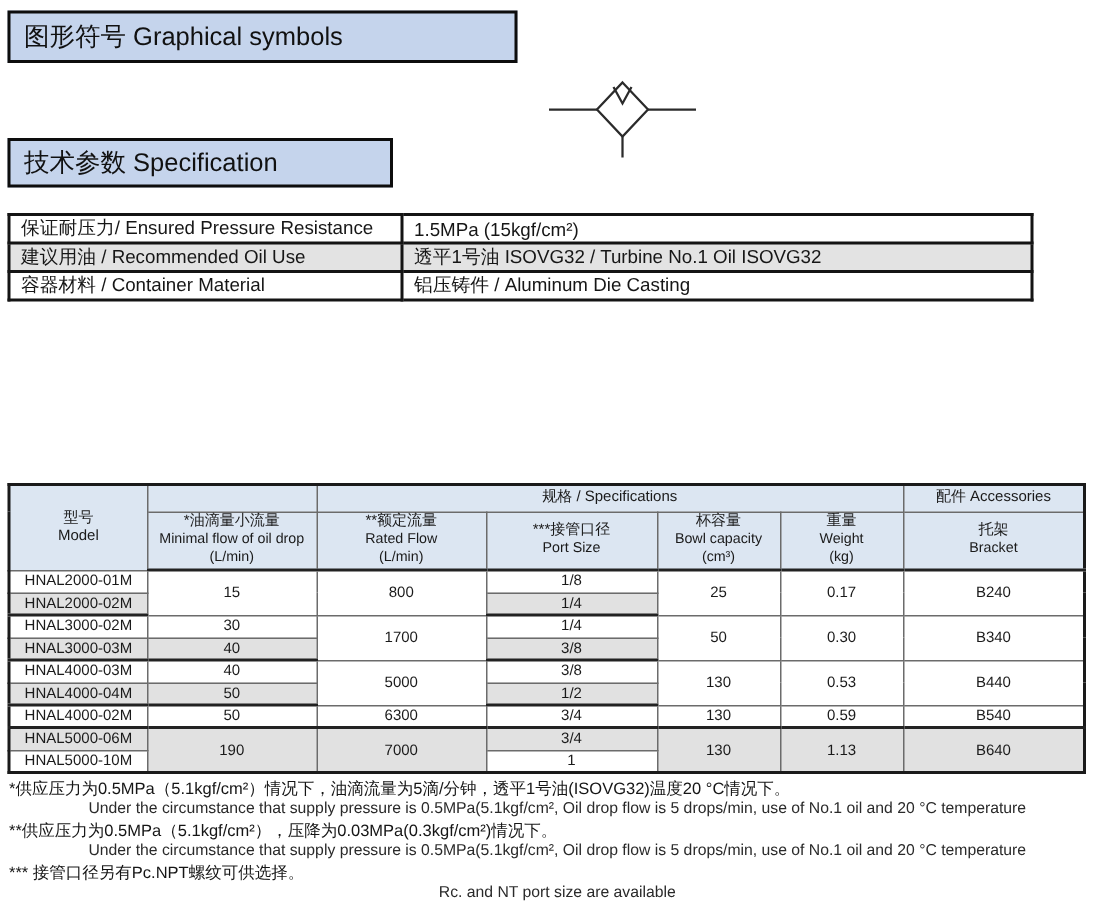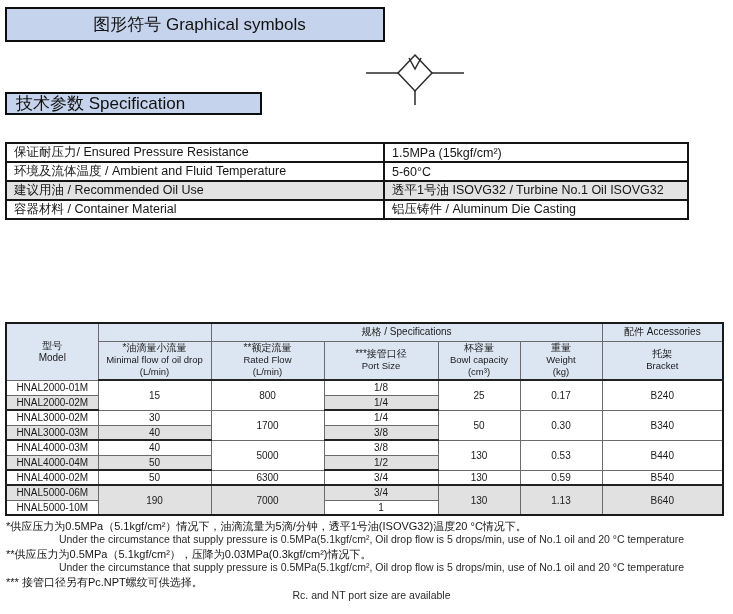--- a/index.html
+++ b/index.html
@@ -1,31 +1,31 @@
 <!DOCTYPE html>
 <html><head>
 <meta charset="utf-8">
 <style>
   * { margin:0; padding:0; box-sizing:border-box; }
   body { background:#fff; font-family:"Liberation Sans","DejaVu Sans",sans-serif; color:#1d1d1d; }
   #canvas { position:relative; width:733px; height:614px; background:#ffffff; overflow:hidden; }
 
   .title-box { position:absolute; left:5px; background:#c5d4ec; border:2px solid #0d0d0d;
                font-size:17px; color:#111; padding-left:9px; display:flex; align-items:center; }
-  #title1 { top:7px; width:380px; height:35px;justify-content:center; }
-  #title2 { top:92px; width:257px; height:23px; }
+  #title1 { top:7px; width:340px; height:35px; }
+  #title2 { top:92px; width:257px; height:33px; }
 
   #symbol { position:absolute; left:350px; top:38px; }
 
   
   #specTable { position:absolute; left:5px; top:142px; width:684px; border-collapse:collapse;
                font-size:12.5px; color:#161616; }
   #specTable td { border:2px solid #141414; height:19px; padding:0 0 0 7px; background:#fff; }
   #specTable tr.g td { background:#e3e3e3; }
-  #specTable td.lbl { width:378px; }
+  #specTable td.lbl { width:262px; }
 
   
   #mainTable { position:absolute; left:5px; top:322px; width:717px; border-collapse:collapse;
                font-size:10px; color:#1a1a1a; table-layout:fixed; }
   #mainTable th, #mainTable td { border:1px solid #6b6b6b; text-align:center; vertical-align:middle; background:#fff;margin-left:32px; }
   #mainTable { border:2px solid #1a1a1a; }
   #mainTable thead th { background:#dce6f2; font-weight:normal; line-height:12px; }
   #mainTable tr.h1 th { height:18px; }
   #mainTable tr.h2 th { height:39px; border-bottom:2px solid #222; }
   #mainTable tbody td { height:15px; }
@@ -61,24 +61,20 @@
 
   <div id="title2" class="title-box">
     <span>技术参数 Specification</span>
   </div>
 
   <table id="specTable">
     <tbody>
       <tr>
         <td class="lbl">保证耐压力/ Ensured Pressure Resistance</td>
         <td>1.5MPa (15kgf/cm²)</td>
-      </tr>
-      <tr>
-        <td class="lbl">环境及流体温度 / Ambient and Fluid Temperature</td>
-        <td>5-60°C</td>
       </tr>
       <tr class="g">
         <td class="lbl">建议用油 / Recommended Oil Use</td>
         <td>透平1号油 ISOVG32 / Turbine No.1 Oil ISOVG32</td>
       </tr>
       <tr>
         <td class="lbl">容器材料 / Container Material</td>
         <td>铝压铸件 / Aluminum Die Casting</td>
       </tr>
     </tbody>

